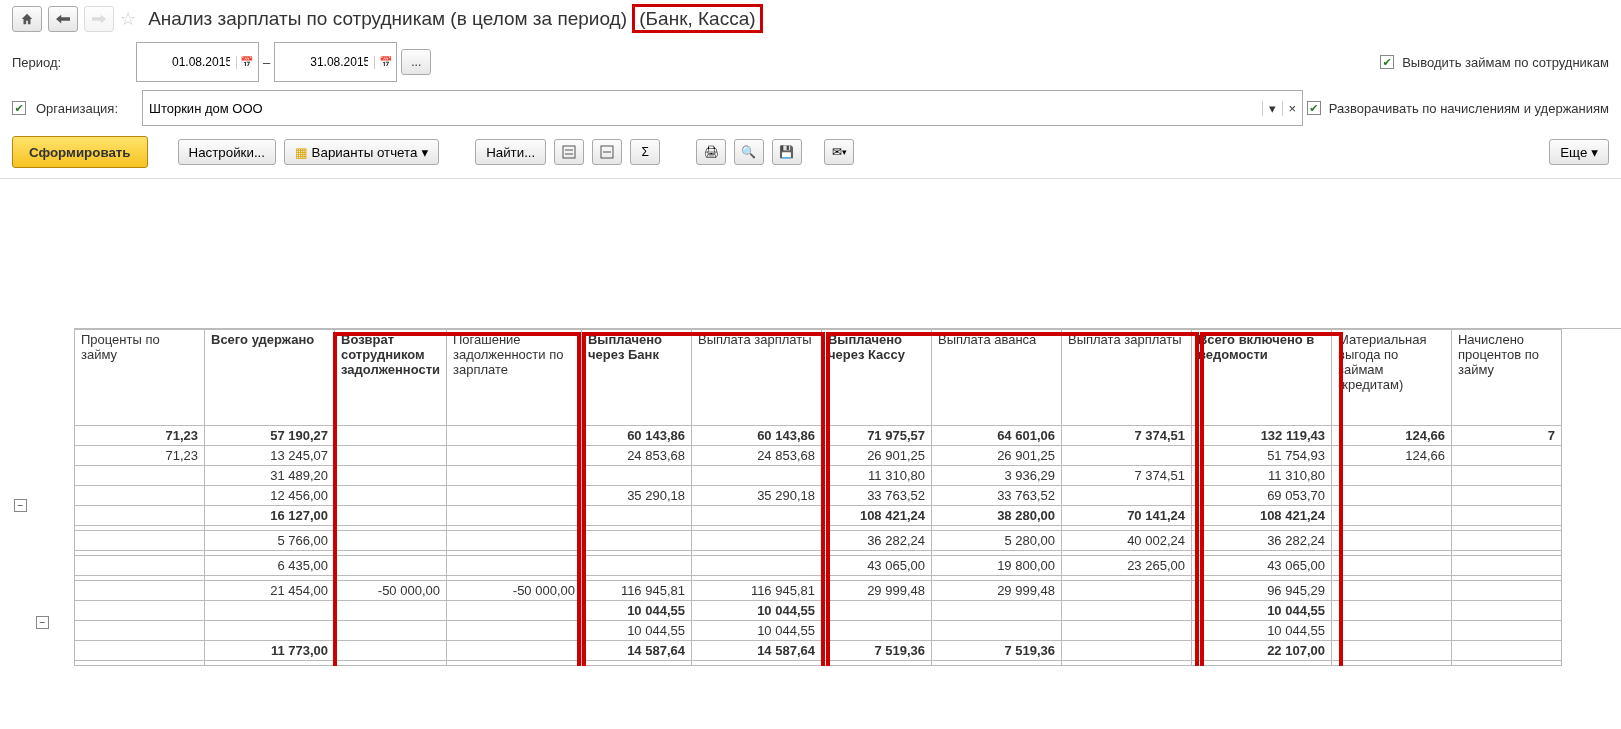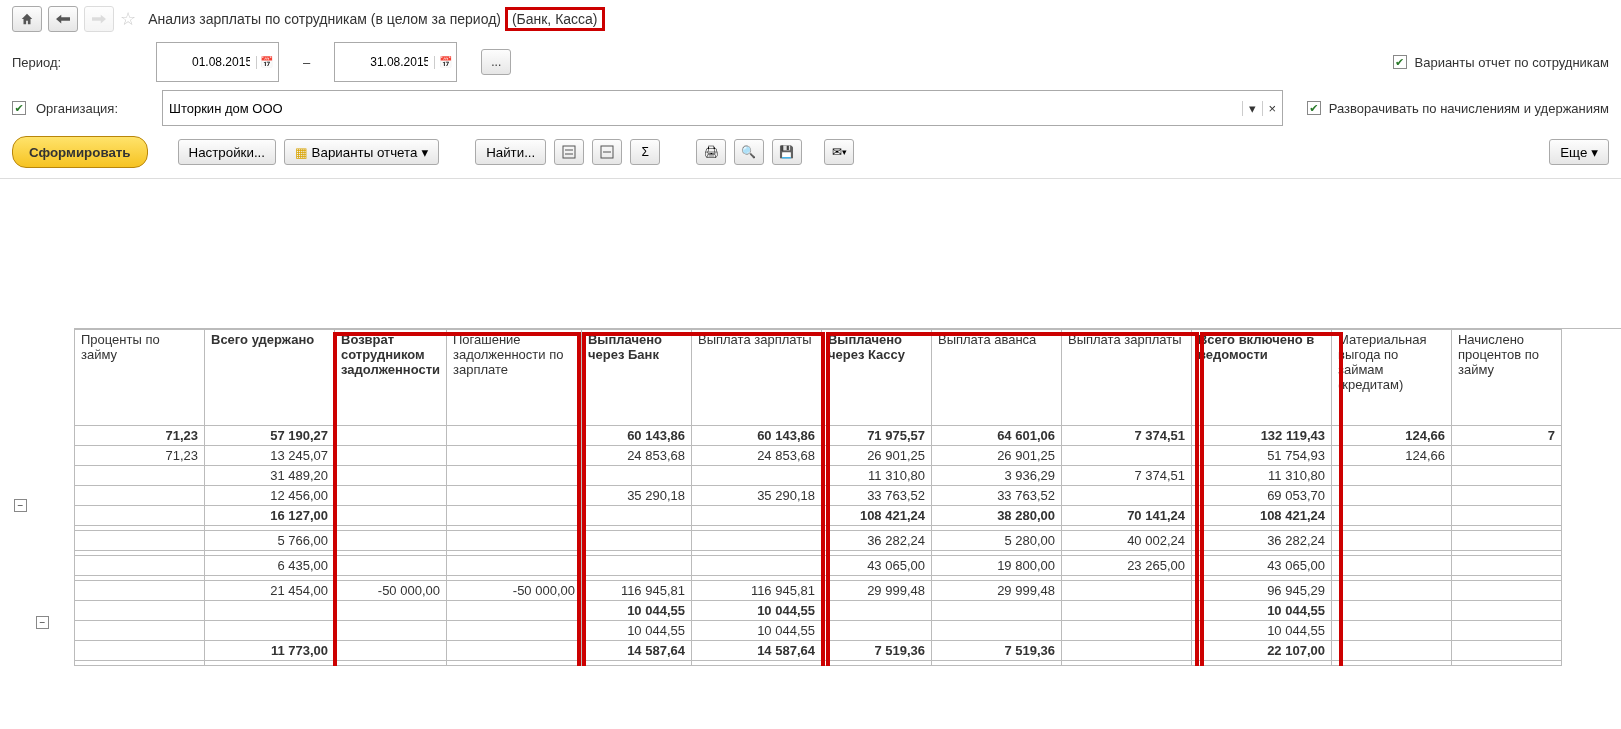--- a/index.html
+++ b/index.html
@@ -26,41 +26,41 @@
     min-width: 30px;
     padding: 0 6px;
     border: 1px solid #aaa;
     border-radius: 3px;
     background: linear-gradient(#fdfdfd,#e6e6e6);
     cursor: pointer;
     font-size: 12px;
   }
   .tb-btn.disabled { opacity: .4; }
   .star-icon { color:#ccc; font-size:18px; cursor:pointer; }
-  .title { font-size: 14px; color:#333; margin-left:6px; }
+  .title { font-size: 19px; color:#333; margin-left:6px; }
   .title-hl { border: 3px solid #c00; padding: 1px 4px; }
   .filter-row {
-    display:flex; align-items:center; gap: 24px; padding: 4px 12px;
+    display:flex; align-items:center; gap: 4px; padding: 4px 12px;
   }
   .lbl { width: 120px; color:#333; }
   .date-input { display:flex; align-items:center; border:1px solid #aaa; height:40px;padding-left:29px; }
   .date-input input { border:none; width:70px; padding:0 6px; font-size:12px; }
   .date-input .cal { width:22px; text-align:center; border-left:1px solid #ccc; cursor:pointer; font-size:11px; color:#777; }
   .org-input { display:flex; align-items:center; border:1px solid #aaa; height:36px; flex:1; }
   .org-input input { border:none; flex:1; padding:0 6px; font-size:13px; }
   .org-input .dd { width:20px; text-align:center; border-left:1px solid #ccc; cursor:pointer; }
   .chk { display:inline-flex; align-items:center; justify-content:center; width:14px; height:14px; border:1px solid #888; background:#fff; color:#2a7a2a; font-size:11px; cursor:pointer; }
   .right-checks { margin-left:auto; display:flex; align-items:center; gap:8px; }
   .opt-row { display:flex; align-items:center; gap:10px; }
   .btn-row { display:flex; align-items:center; gap:8px; padding:6px 12px 10px; border-bottom:1px solid #ddd;}
   .primary-btn {
     height: 32px; padding: 8px 16px;
     background: linear-gradient(#ffe36b,#f6c322);
     border: 1px solid #b8860b;
-    border-radius: 14px;
+    border-radius: 3px;
     font-weight: bold; color:#333;
     cursor:pointer;
   }
   .more-btn {
     height: 26px; padding: 0 10px;
     border:1px solid #aaa; border-radius:3px;
     background: linear-gradient(#fdfdfd,#e6e6e6);
     cursor:pointer;
     display:inline-flex; align-items:center; gap:4px;
   }
@@ -133,21 +133,21 @@
     <span class="cal">📅</span>
   </div>
   <span>–</span>
   <div class="date-input">
     <input value="31.08.2015" style="">
     <span class="cal">📅</span>
   </div>
   <div class="tb-btn">...</div>
   <div class="right-checks">
     <span class="chk">✔</span>
-    <span>Варианты отчет по сотрудникам</span>
+    <span>Выводить займам по сотрудникам</span>
   </div>
 </div>
 
 <div class="filter-row">
   <div class="opt-row" style="width:126px;">
     <span class="chk">✔</span>
     <span>Организация:</span>
   </div>
   <div class="org-input">
     <input value="Шторкин дом ООО" style="">

